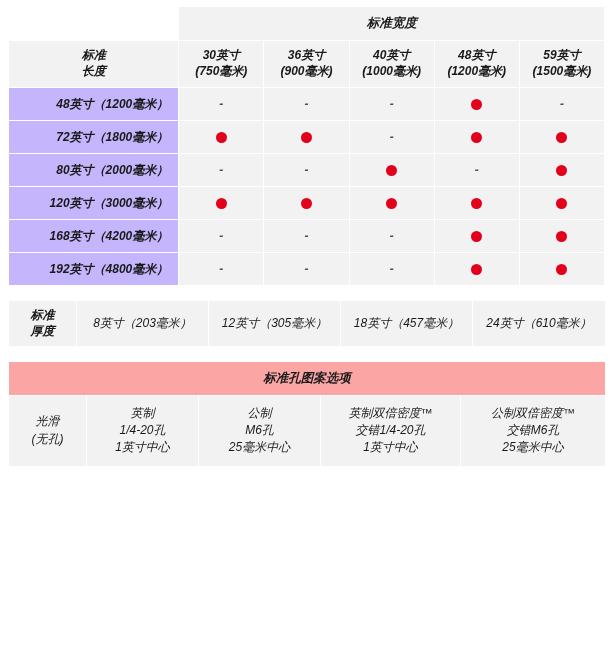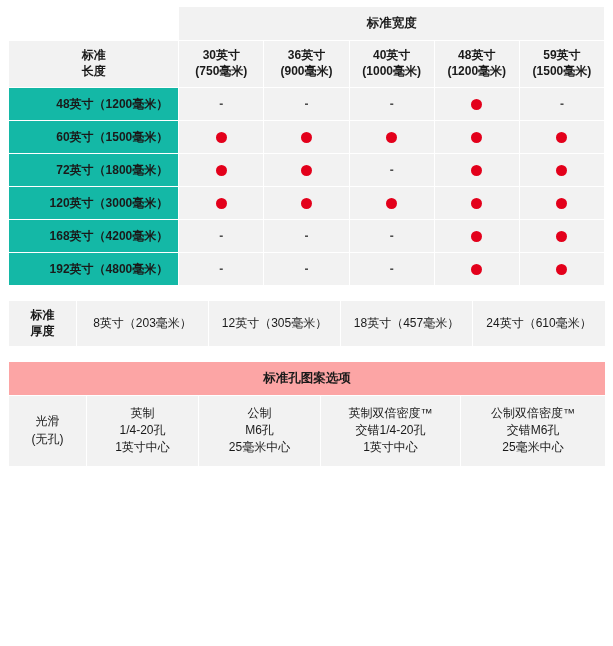--- a/index.html
+++ b/index.html
@@ -12,20 +12,21 @@
     min-height: 646px;
     font-family: "Liberation Sans", sans-serif;
     font-size: 12px;
     color: #1a1a1a;
     -webkit-font-smoothing: antialiased;
   }
   .page {
     width: 492px;
     box-sizing: border-box;
     padding: 6px 8px 8px 8px;
+    font-style: italic;
   }
 
   
   table {
     border-collapse: collapse;
     width: 597px;
     table-layout: fixed;
   }
   td, th {
     border: 1px solid #ffffff;
@@ -43,21 +44,21 @@
   .matrix .group-title {
     background: #f2f2f2;
     font-size: 12.5px;
     padding: 8px 4px;
   }
   .matrix .col-head {
     background: #f2f2f2;
     padding: 6px 2px 8px 2px;
   }
   .matrix .row-head {
-    background: #14b8a6;
+    background: #c4b5fd;
     text-align: right;
     padding-right: 10px;
     white-space: nowrap;
   }
   .matrix .cell {
     background: #f2f2f2;
     height: 20px;
   }
   .dot {
     display: inline-block;
@@ -154,33 +155,33 @@
 
       <tr>
         <td class="row-head">48英寸（1200毫米）</td>
         <td class="cell"><span class="dash">-</span></td>
         <td class="cell"><span class="dash">-</span></td>
         <td class="cell"><span class="dash">-</span></td>
         <td class="cell"><span class="dot"></span></td>
         <td class="cell"><span class="dash">-</span></td>
       </tr>
       <tr>
-        <td class="row-head">60英寸（1500毫米）</td>
-        <td class="cell"><span class="dot"></span></td>
-        <td class="cell"><span class="dot"></span></td>
-        <td class="cell"><span class="dot"></span></td>
-        <td class="cell"><span class="dot"></span></td>
-        <td class="cell"><span class="dot"></span></td>
-      </tr>
-      <tr>
         <td class="row-head">72英寸（1800毫米）</td>
         <td class="cell"><span class="dot"></span></td>
         <td class="cell"><span class="dot"></span></td>
         <td class="cell"><span class="dash">-</span></td>
         <td class="cell"><span class="dot"></span></td>
+        <td class="cell"><span class="dot"></span></td>
+      </tr>
+      <tr>
+        <td class="row-head">80英寸（2000毫米）</td>
+        <td class="cell"><span class="dash">-</span></td>
+        <td class="cell"><span class="dash">-</span></td>
+        <td class="cell"><span class="dot"></span></td>
+        <td class="cell"><span class="dash">-</span></td>
         <td class="cell"><span class="dot"></span></td>
       </tr>
       <tr>
         <td class="row-head">120英寸（3000毫米）</td>
         <td class="cell"><span class="dot"></span></td>
         <td class="cell"><span class="dot"></span></td>
         <td class="cell"><span class="dot"></span></td>
         <td class="cell"><span class="dot"></span></td>
         <td class="cell"><span class="dot"></span></td>
       </tr>

